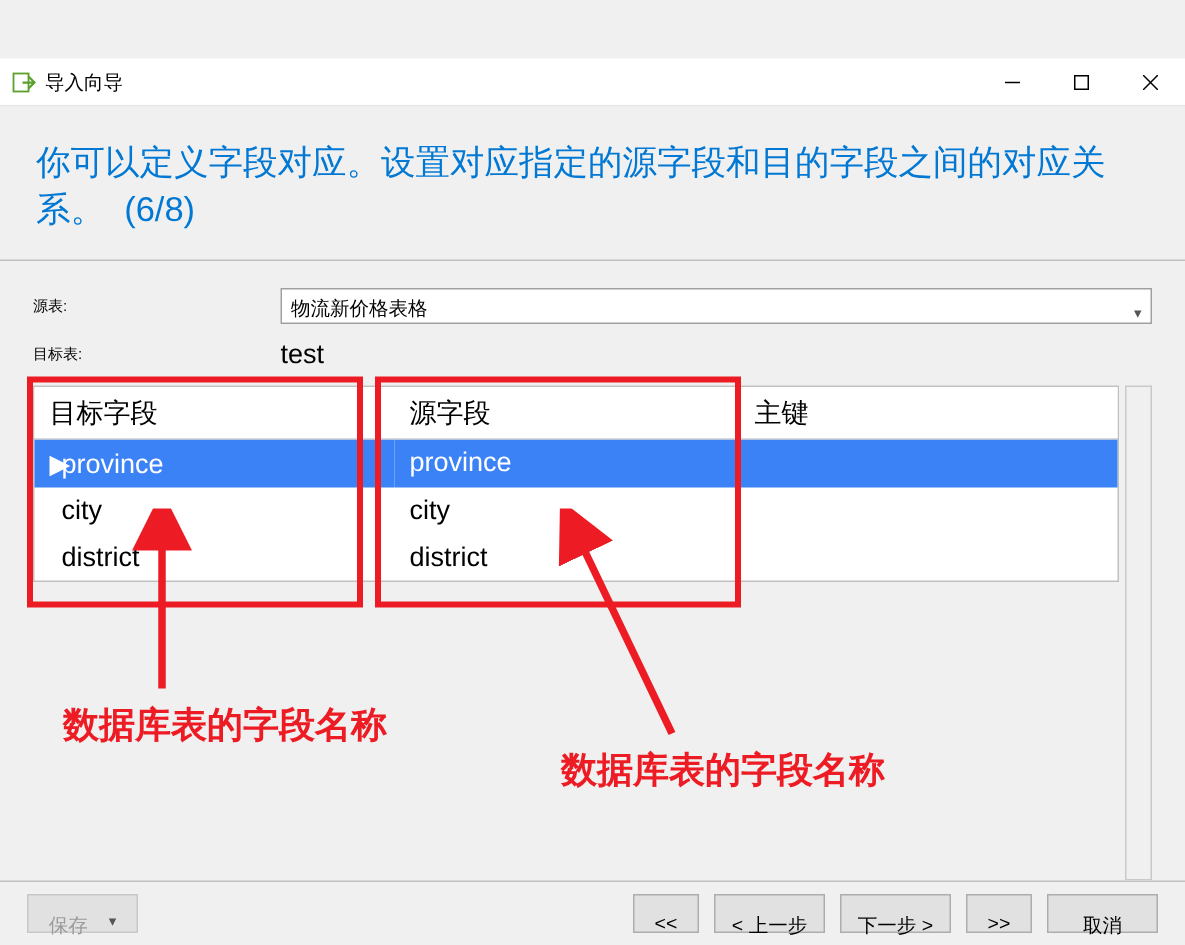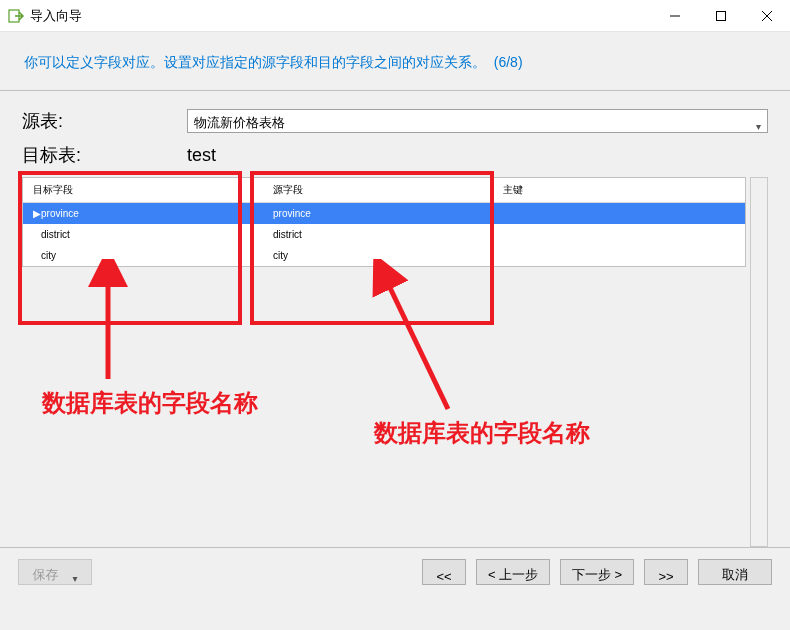--- a/index.html
+++ b/index.html
@@ -18,20 +18,21 @@
       display: flex;
       flex-direction: column;
     }
     .titlebar {
       height: 32px;
       background: #ffffff;
       display: flex;
       align-items: center;
       padding-left: 8px;
       border-bottom: 1px solid #e5e5e5;
+      margin-top: 39px;
     }
     .titlebar-icon {
       width: 16px;
       height: 16px;
       margin-right: 6px;
       display: flex;
       align-items: center;
       justify-content: center;
     }
     .titlebar-title {
@@ -48,36 +49,36 @@
       height: 32px;
       display: flex;
       align-items: center;
       justify-content: center;
       color: #000;
     }
 
     .header-text {
       padding: 22px 24px 18px 24px;
       color: #0078d4;
-      font-size: 14px;
+      font-size: 23px;
     }
 
     .form-area {
       padding: 18px 22px 0 22px;
       position: relative;
     }
     .form-row {
       display: flex;
       align-items: center;
       margin-bottom: 10px;
     }
     .form-label {
       width: 165px;
       color: #000;
-      font-size: 18px;
+      font-size: 10px;
     }
     .form-select {
       flex: 1;
       height: 24px;
       background: #fff;
       border: 1px solid #a0a0a0;
       padding: 0 6px;
       display: flex;
       align-items: flex-end;
       justify-content: space-between;
@@ -97,21 +98,21 @@
       position: absolute;
       left: 0;
       right: 22px;
       top: 0;
       background: #fff;
       border: 1px solid #c0c0c0;
     }
     .grid table {
       width: 100%;
       border-collapse: collapse;
-      font-size: 10px;
+      font-size: 18px;
     }
     .grid th {
       text-align: left;
       font-weight: normal;
       padding: 5px 10px;
       border-bottom: 1px solid #d8d8d8;
       background: #fff;
     }
     .grid td {
       padding: 5px 10px;
@@ -168,24 +169,24 @@
       align-items: center;
       padding: 0 18px;
       gap: 10px;
     }
     .btn {
       height: 26px;
       min-width: 74px;
       background: #e1e1e1;
       border: 1px solid #adadad;
       display: flex;
-      align-items: flex-end;
+      align-items: flex-start;
       justify-content: center;
       font-size: 13px;
-      padding: 0 10px;
+      padding: 11px 10px;
       cursor: pointer;
     }
     .btn.disabled {
       color: #9a9a9a;
       border-color: #c8c8c8;
       cursor: default;
     }
     .spacer { flex: 1; }
 
     .hr {
@@ -258,27 +259,27 @@
             <th class="col-pk">主键</th>
           </tr>
         </thead>
         <tbody>
           <tr class="selected">
             <td><span class="row-marker">▶</span><span>province</span></td>
             <td>province</td>
             <td></td>
           </tr>
           <tr>
-            <td><span class="row-marker"></span><span>district</span></td>
-            <td>district</td>
+            <td><span class="row-marker"></span><span>city</span></td>
+            <td>city</td>
             <td></td>
           </tr>
           <tr>
-            <td><span class="row-marker"></span><span>city</span></td>
-            <td>city</td>
+            <td><span class="row-marker"></span><span>district</span></td>
+            <td>district</td>
             <td></td>
           </tr>
         </tbody>
       </table>
     </div>
     <div class="scroll-track"></div>
 
     <div class="anno" style="left:-4px; top:-6px; width:224px; height:154px;"></div>
     <div class="anno" style="left:228px; top:-6px; width:244px; height:154px;"></div>
 

